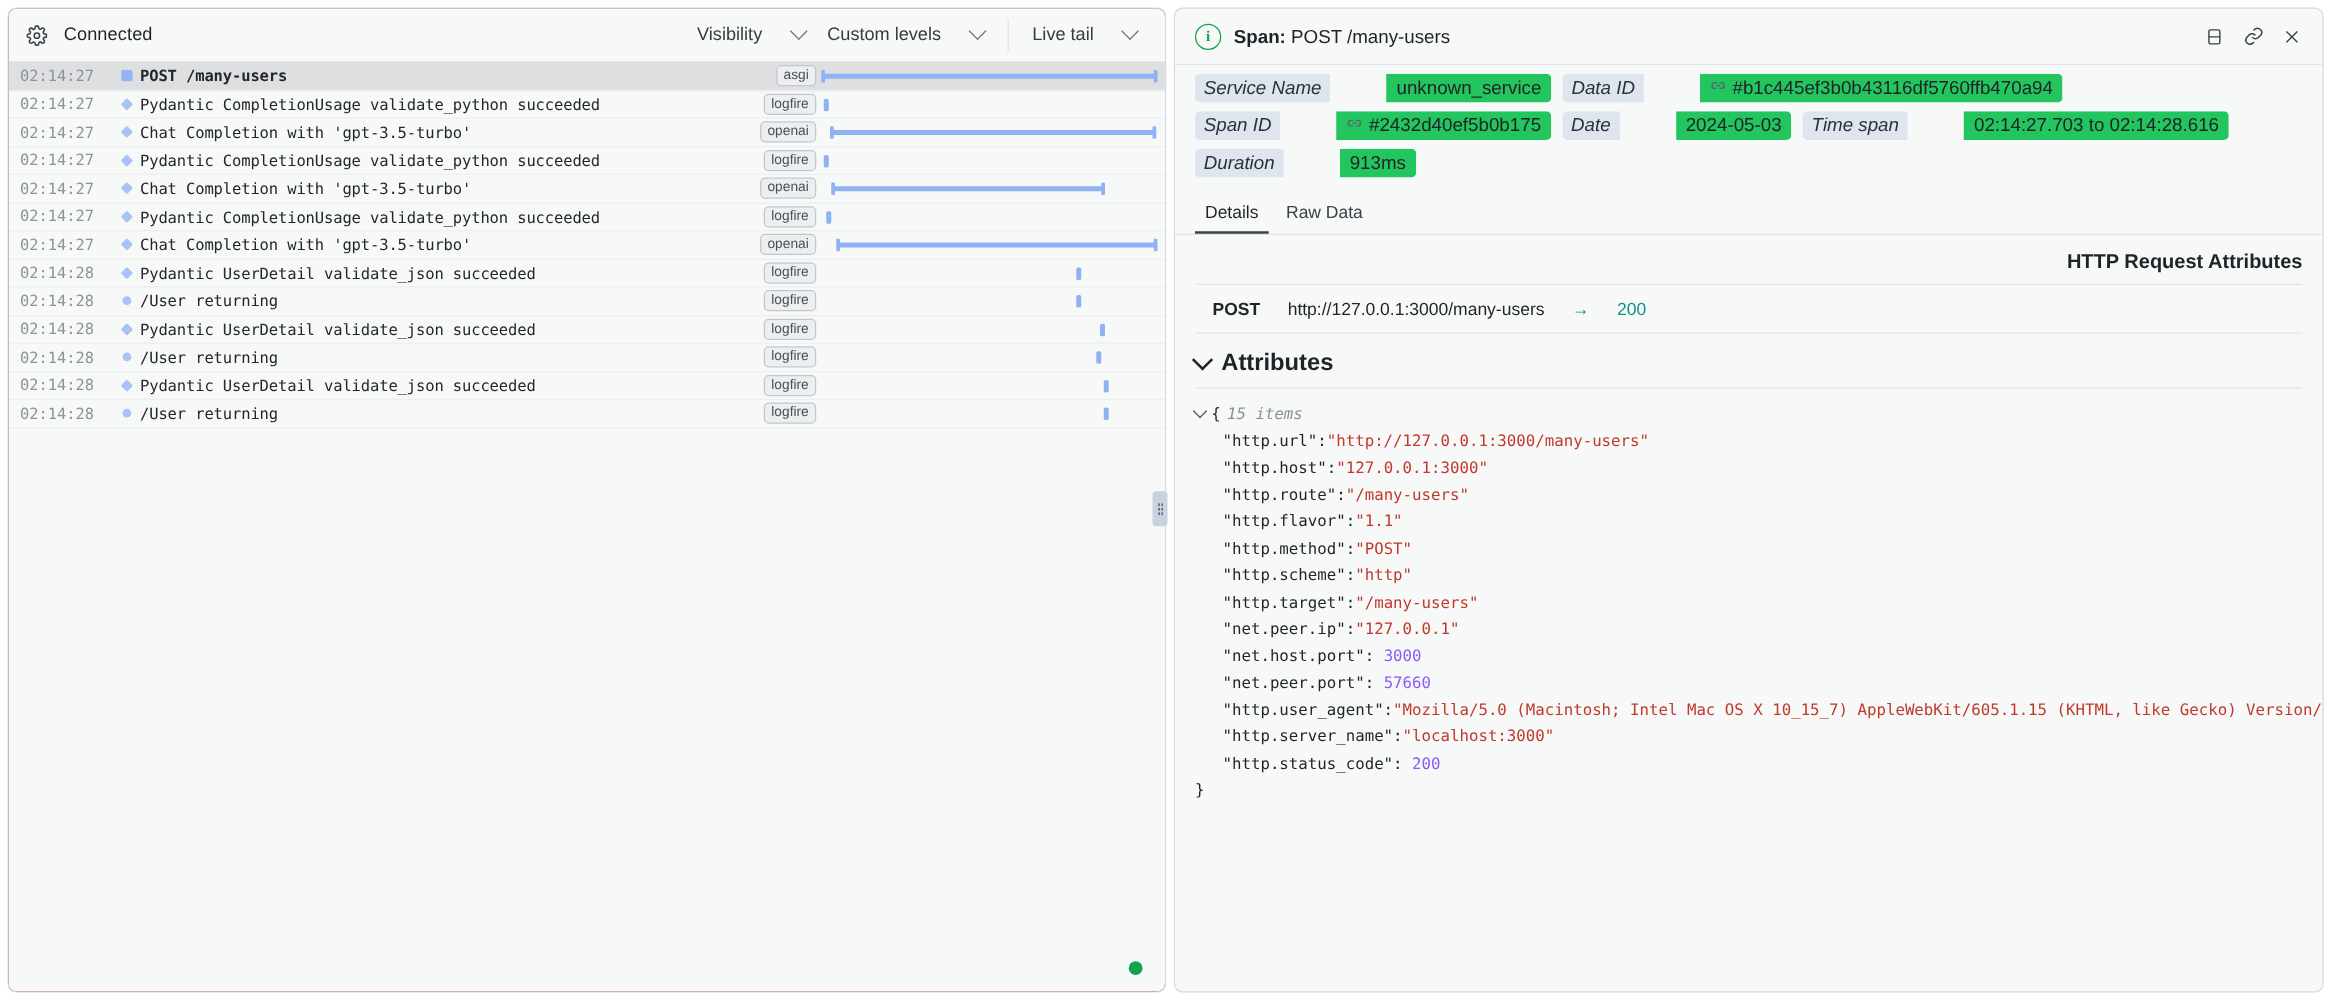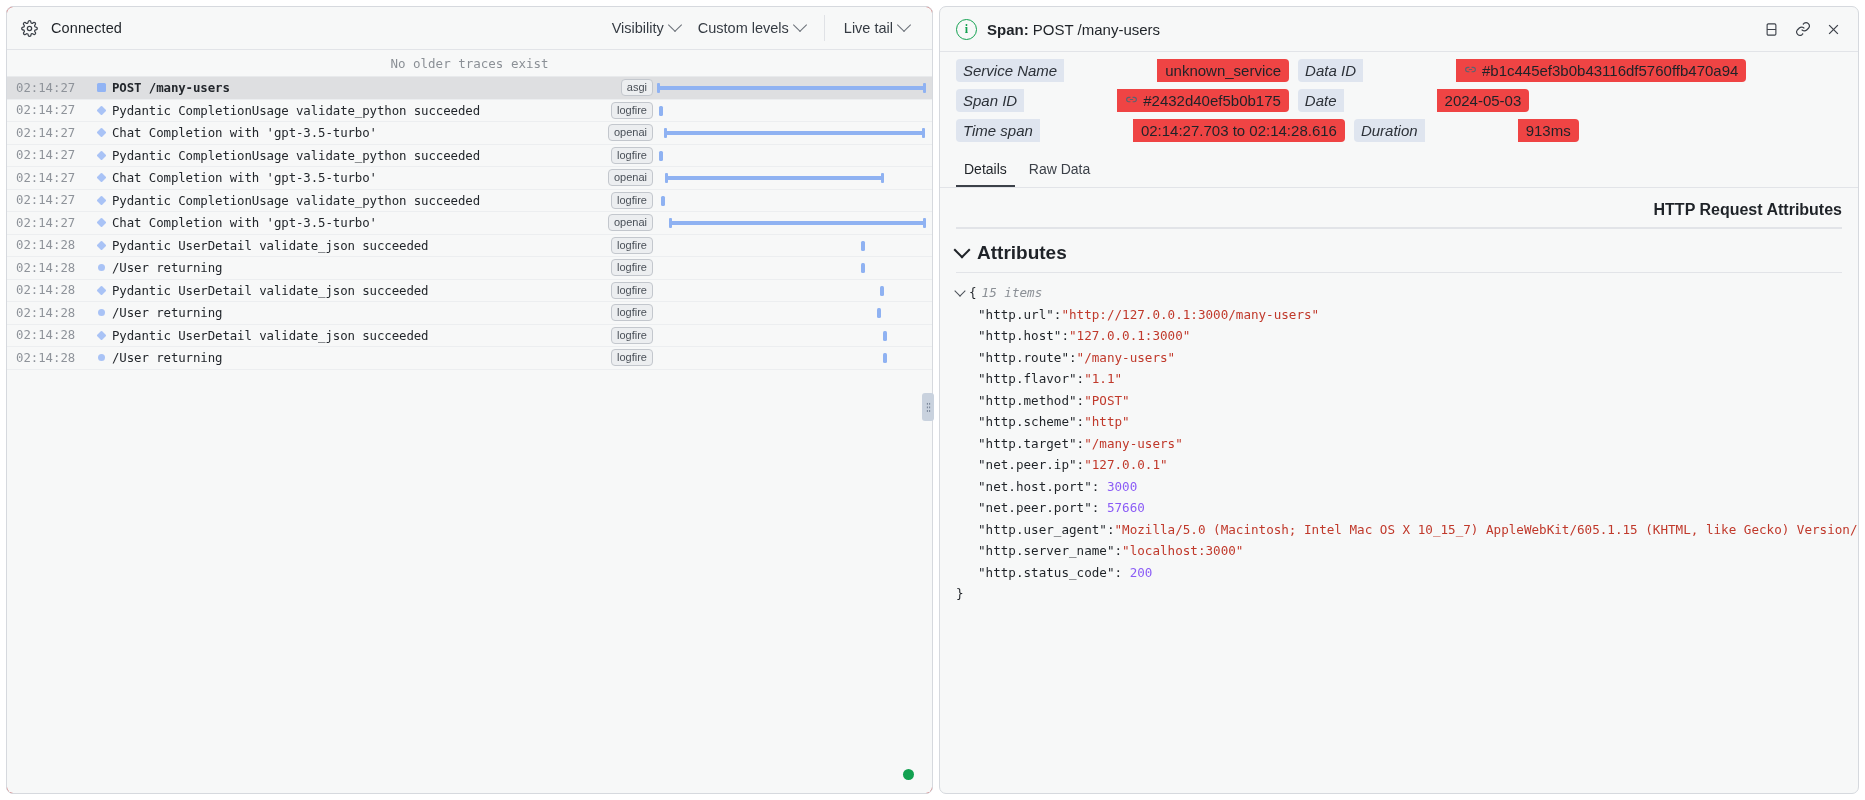--- a/index.html
+++ b/index.html
@@ -20,21 +20,21 @@
     display:flex;flex-direction:column;overflow:hidden;position:relative;
   }
   .lp-header{
     height:42px;min-height:42px;display:flex;align-items:center;
     padding:0 14px;border-bottom:1px solid #e2e4e8;background:#f7f8f8;
   }
   .gear-icon{width:17px;height:17px;display:inline-block;margin-right:13px;color:#3c4149;}
   .conn-label{font-size:14.5px;color:#1f2328;letter-spacing:.1px;}
   .lp-header-right{margin-left:auto;display:flex;align-items:center;height:100%;}
   .hdr-btn{
-    display:flex;align-items:center;gap:6px;
+    display:flex;align-items:center;gap:24px;
     font-size:14.5px;color:#353b43;padding:5px 9px;border-radius:5px;cursor:pointer;
     white-space:nowrap;
   }
   .chev{display:inline-block;width:9px;height:9px;border-right:1.4px solid #6a7078;border-bottom:1.4px solid #6a7078;transform:translateY(-3px) rotate(45deg);}
   .hdr-sep{width:1px;height:26px;background:#e0e2e6;margin:0 10px;}
 
   .no-older{
     height:26px;display:flex;align-items:center;justify-content:center;
     font-family:"DejaVu Sans Mono", monospace;font-size:12.5px;color:#8b9096;
     border-bottom:1px solid #e8eaec;background:#f7f8f8;
@@ -85,21 +85,21 @@
     display:flex;align-items:center;justify-content:center;font-size:12px;font-weight:700;
     font-family:"Liberation Serif",serif;margin-right:10px;}
   .span-title{font-size:15px;color:#1f2328;}
   .span-title b{font-weight:700;}
   .rp-header-icons{margin-left:auto;display:flex;align-items:center;gap:14px;color:#3c4149;}
   .ic{width:17px;height:17px;display:flex;align-items:center;justify-content:center;cursor:pointer;}
 
   .meta{padding:7px 16px 9px 16px;display:flex;flex-wrap:wrap;gap:7px 9px;}
   .chip{display:flex;align-items:stretch;border-radius:4px;overflow:hidden;font-size:15px;gap:45px;}
   .chip .k{background:#dfe5ef;color:#2c3138;font-style:italic;padding:3px 7px;white-space:nowrap;}
-  .chip .v{background:#ef4444;color:#1f2328;padding:3px 8px;white-space:nowrap;display:flex;align-items:flex-end;gap:5px;margin-left:48px;}
+  .chip .v{background:#22c55e;color:#1f2328;padding:3px 8px;white-space:nowrap;display:flex;align-items:flex-end;gap:5px;}
   .link-ic{display:inline-block;color:#5a6370;}
 
   .tabs{display:flex;gap:6px;padding:4px 16px 0 16px;border-bottom:1px solid #e2e4e8;}
   .tab{padding:6px 8px 8px 8px;font-size:14px;color:#3c4149;cursor:pointer;border-bottom:2px solid transparent;text-align:center;}
   .tab.active{border-bottom-color:#3c4149;color:#1f2328;}
 
   .body{flex:1;overflow:hidden;padding:0 16px;}
   .sec-title{font-size:16px;font-weight:700;color:#1f2328;margin:13px 0 8px 0;text-align:right;}
   .hr{height:1px;background:#e2e4e8;}
   .req-line{display:flex;align-items:center;gap:22px;padding:11px 0 11px 14px;font-size:14px;}
@@ -147,21 +147,20 @@
           <i class="chev"></i>
         </div>
         <div class="hdr-sep"></div>
         <div class="hdr-btn">
           <span>Live tail</span>
           <i class="chev"></i>
         </div>
       </div>
     </div>
 
-    <div class="no-older">No older traces exist</div>
 
     <div class="rows" id="rows">
         <div class="row selected">
           <div class="ts">02:14:27</div>
           <div class="marker">
             <span class="sq"></span>
           </div>
           <div class="msg bold">POST /many-users</div>
           <div class="badge-wrap">
             <span class="badge">asgi</span>
@@ -423,20 +422,26 @@
       </div>
 
     <div class="tabs" id="tabs">
         <div class="tab active">Details</div>
         <div class="tab">Raw Data</div>
       </div>
 
     <div class="body">
       <div class="sec-title">HTTP Request Attributes</div>
       <div class="hr"></div>
+      <div class="req-line">
+        <span class="req-method">POST</span>
+        <span class="req-url">http://127.0.0.1:3000/many-users</span>
+        <span class="arrow">→</span>
+        <span class="status-ok">200</span>
+      </div>
       <div class="hr"></div>
 
       <div class="attr-title">
         <i class="chev-down"></i>
         <span>Attributes</span>
       </div>
       <div class="hr"></div>
 
       <div class="json">
         <div class="brace-row">

